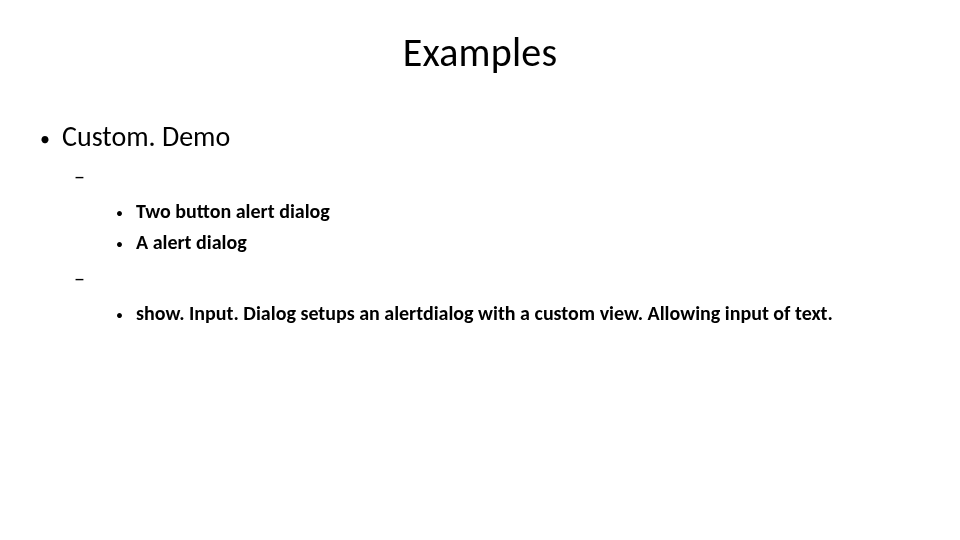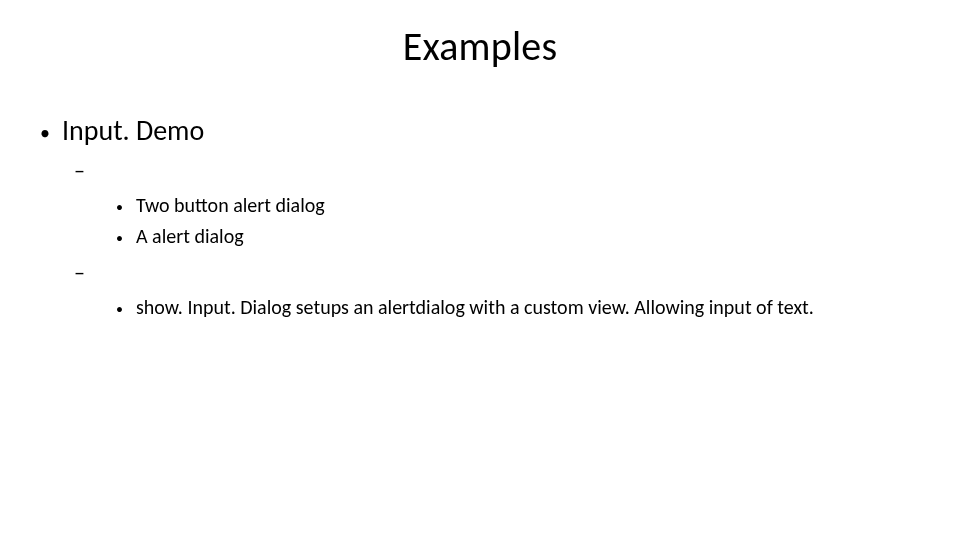--- a/index.html
+++ b/index.html
@@ -7,21 +7,21 @@
       width: 960px;
       height: 540px;
       background: #fff;
       font-family: Calibri, "Segoe UI", Arial, sans-serif;
       color: #000;
       overflow: hidden;
     }
     .slide {
       width: 100%;
       height: 100%;
-      padding: 22px 38px 0 38px;
+      padding: 28px 38px 0 38px;
     }
     .title {
       text-align: center;
       font-size: 40px;
       font-weight: 400;
       margin-bottom: 42px;
       letter-spacing: 0.2px;
     }
     .lvl1 {
       font-size: 28px;
@@ -64,33 +64,33 @@
       line-height: 1.3;
     }
     .lvl3 .bullet {
       width: 22px;
       flex-shrink: 0;
       font-size: 14px;
       line-height: 22px;
       display: inline-block;
       text-indent: 2px;
     }
-    .lvl3 .text { flex: 1; }
+    .lvl3 .text { flex: 1; font-weight: bold; }
     .gap { height: 6px; }
   </style>
 </head>
 <body>
 
 <div class="slide">
 
   <h1 class="title">Examples</h1>
 
   <div class="lvl1">
     <span class="bullet">•</span>
-    <span>Input. Demo</span>
+    <span>Custom. Demo</span>
   </div>
 
   <div class="lvl2">
     <span class="dash">–</span>
   </div>
 
   <div class="lvl3">
     <span class="bullet">•</span>
     <span class="text">Two button alert dialog</span>
   </div>

